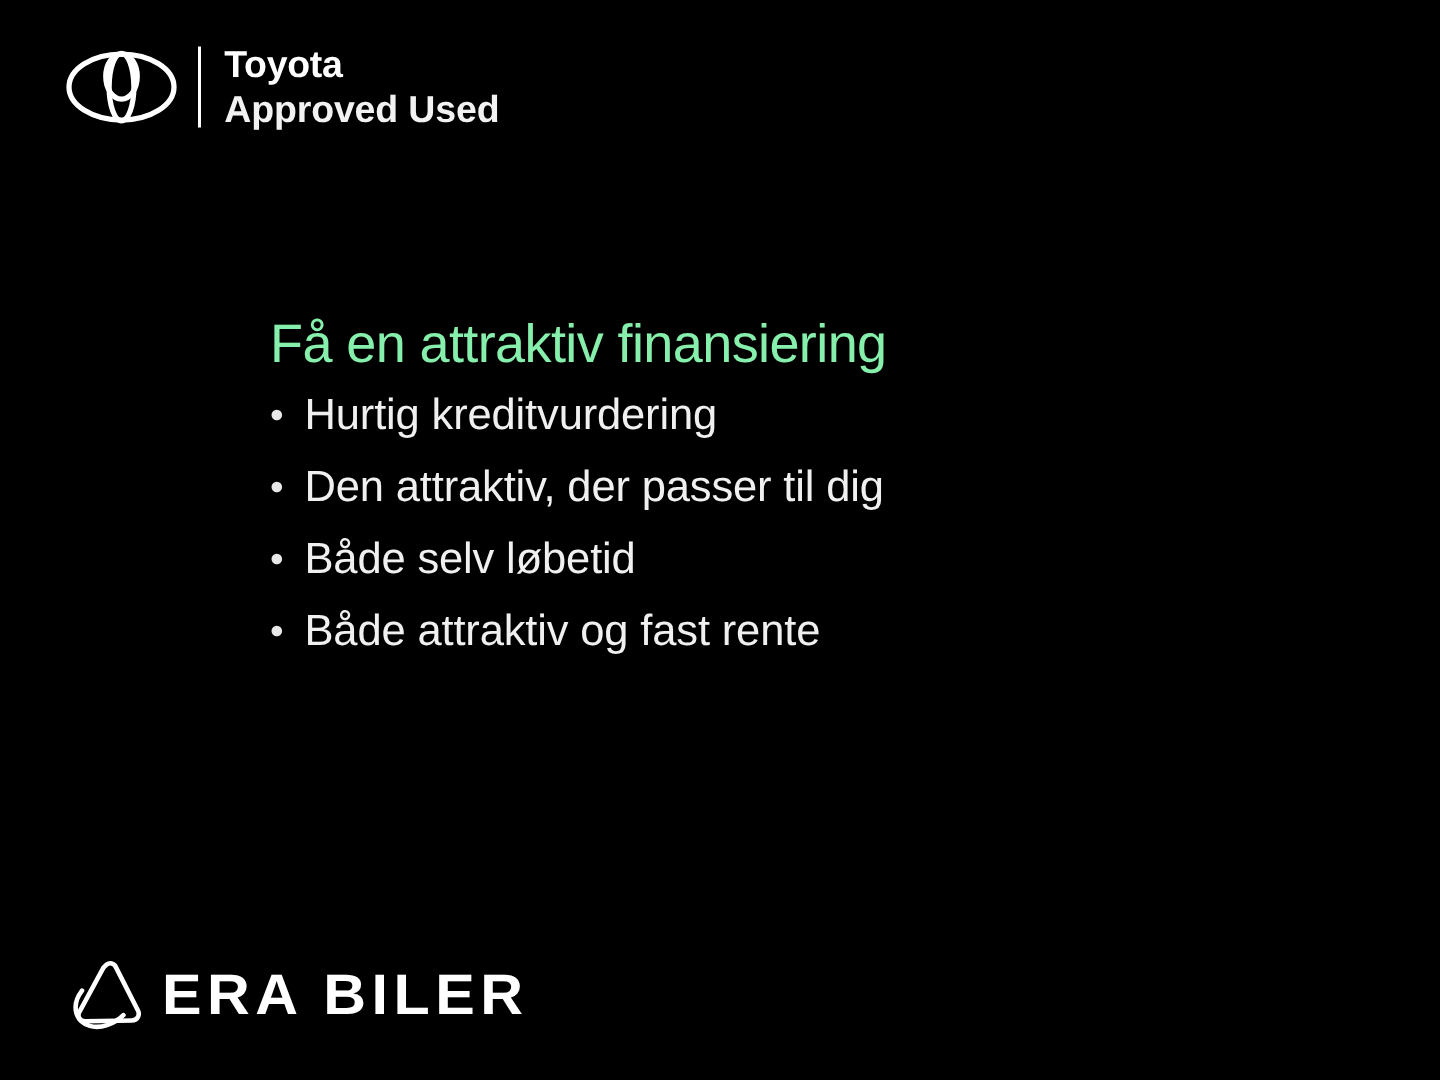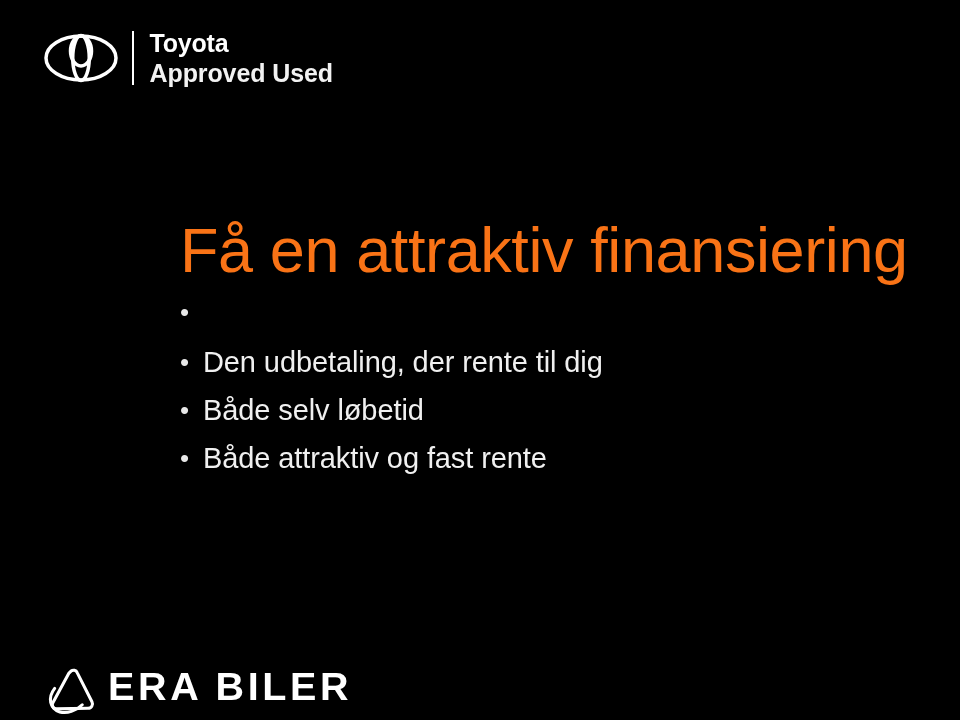--- a/index.html
+++ b/index.html
@@ -65,26 +65,26 @@
   }
 
   
   .content {
     position: absolute;
     left: 180px;
     top: 205px;
     width: 700px;
   }
   .headline {
-    color: #f97316;
-    font-size: 63px;
+    color: #86efac;
+    font-size: 36px;
     font-weight: 400;
     letter-spacing: -0.4px;
     line-height: 1.12;
-    margin: 10px 0 14px 0;
+    margin: 4px 0 14px 0;
     white-space: nowrap;
   }
   .bullet-list {
     list-style: none;
     margin: 0;
     padding: 0;
   }
   .bullet-item {
     display: flex;
     align-items: baseline;
@@ -106,23 +106,23 @@
     font-weight: 400;
     letter-spacing: -0.1px;
     line-height: 1;
     white-space: nowrap;
   }
 
   
   .dealer-logo {
     position: absolute;
     left: 44px;
-    bottom: 4px;
+    bottom: 32px;
     display: flex;
-    align-items: flex-start;
+    align-items: center;
   }
   .dealer-mark {
     width: 52px;
     height: 48px;
     display: block;
     flex: 0 0 auto;
   }
   .dealer-name {
     color: #ffffff;
     font-size: 38px;
@@ -151,24 +151,25 @@
       <div class="brand-line-2">Approved Used</div>
     </div>
   </div>
 
   <div class="content">
     <h1 class="headline">Få en attraktiv finansiering</h1>
 
     <ul class="bullet-list">
       <li class="bullet-item">
         <span class="bullet-dot">•</span>
+        <span class="bullet-label">Hurtig kreditvurdering</span>
       </li>
       <li class="bullet-item">
         <span class="bullet-dot">•</span>
-        <span class="bullet-label">Den udbetaling, der rente til dig</span>
+        <span class="bullet-label">Den attraktiv, der passer til dig</span>
       </li>
       <li class="bullet-item">
         <span class="bullet-dot">•</span>
         <span class="bullet-label">Både selv løbetid</span>
       </li>
       <li class="bullet-item">
         <span class="bullet-dot">•</span>
         <span class="bullet-label">Både attraktiv og fast rente</span>
       </li>
     </ul>

